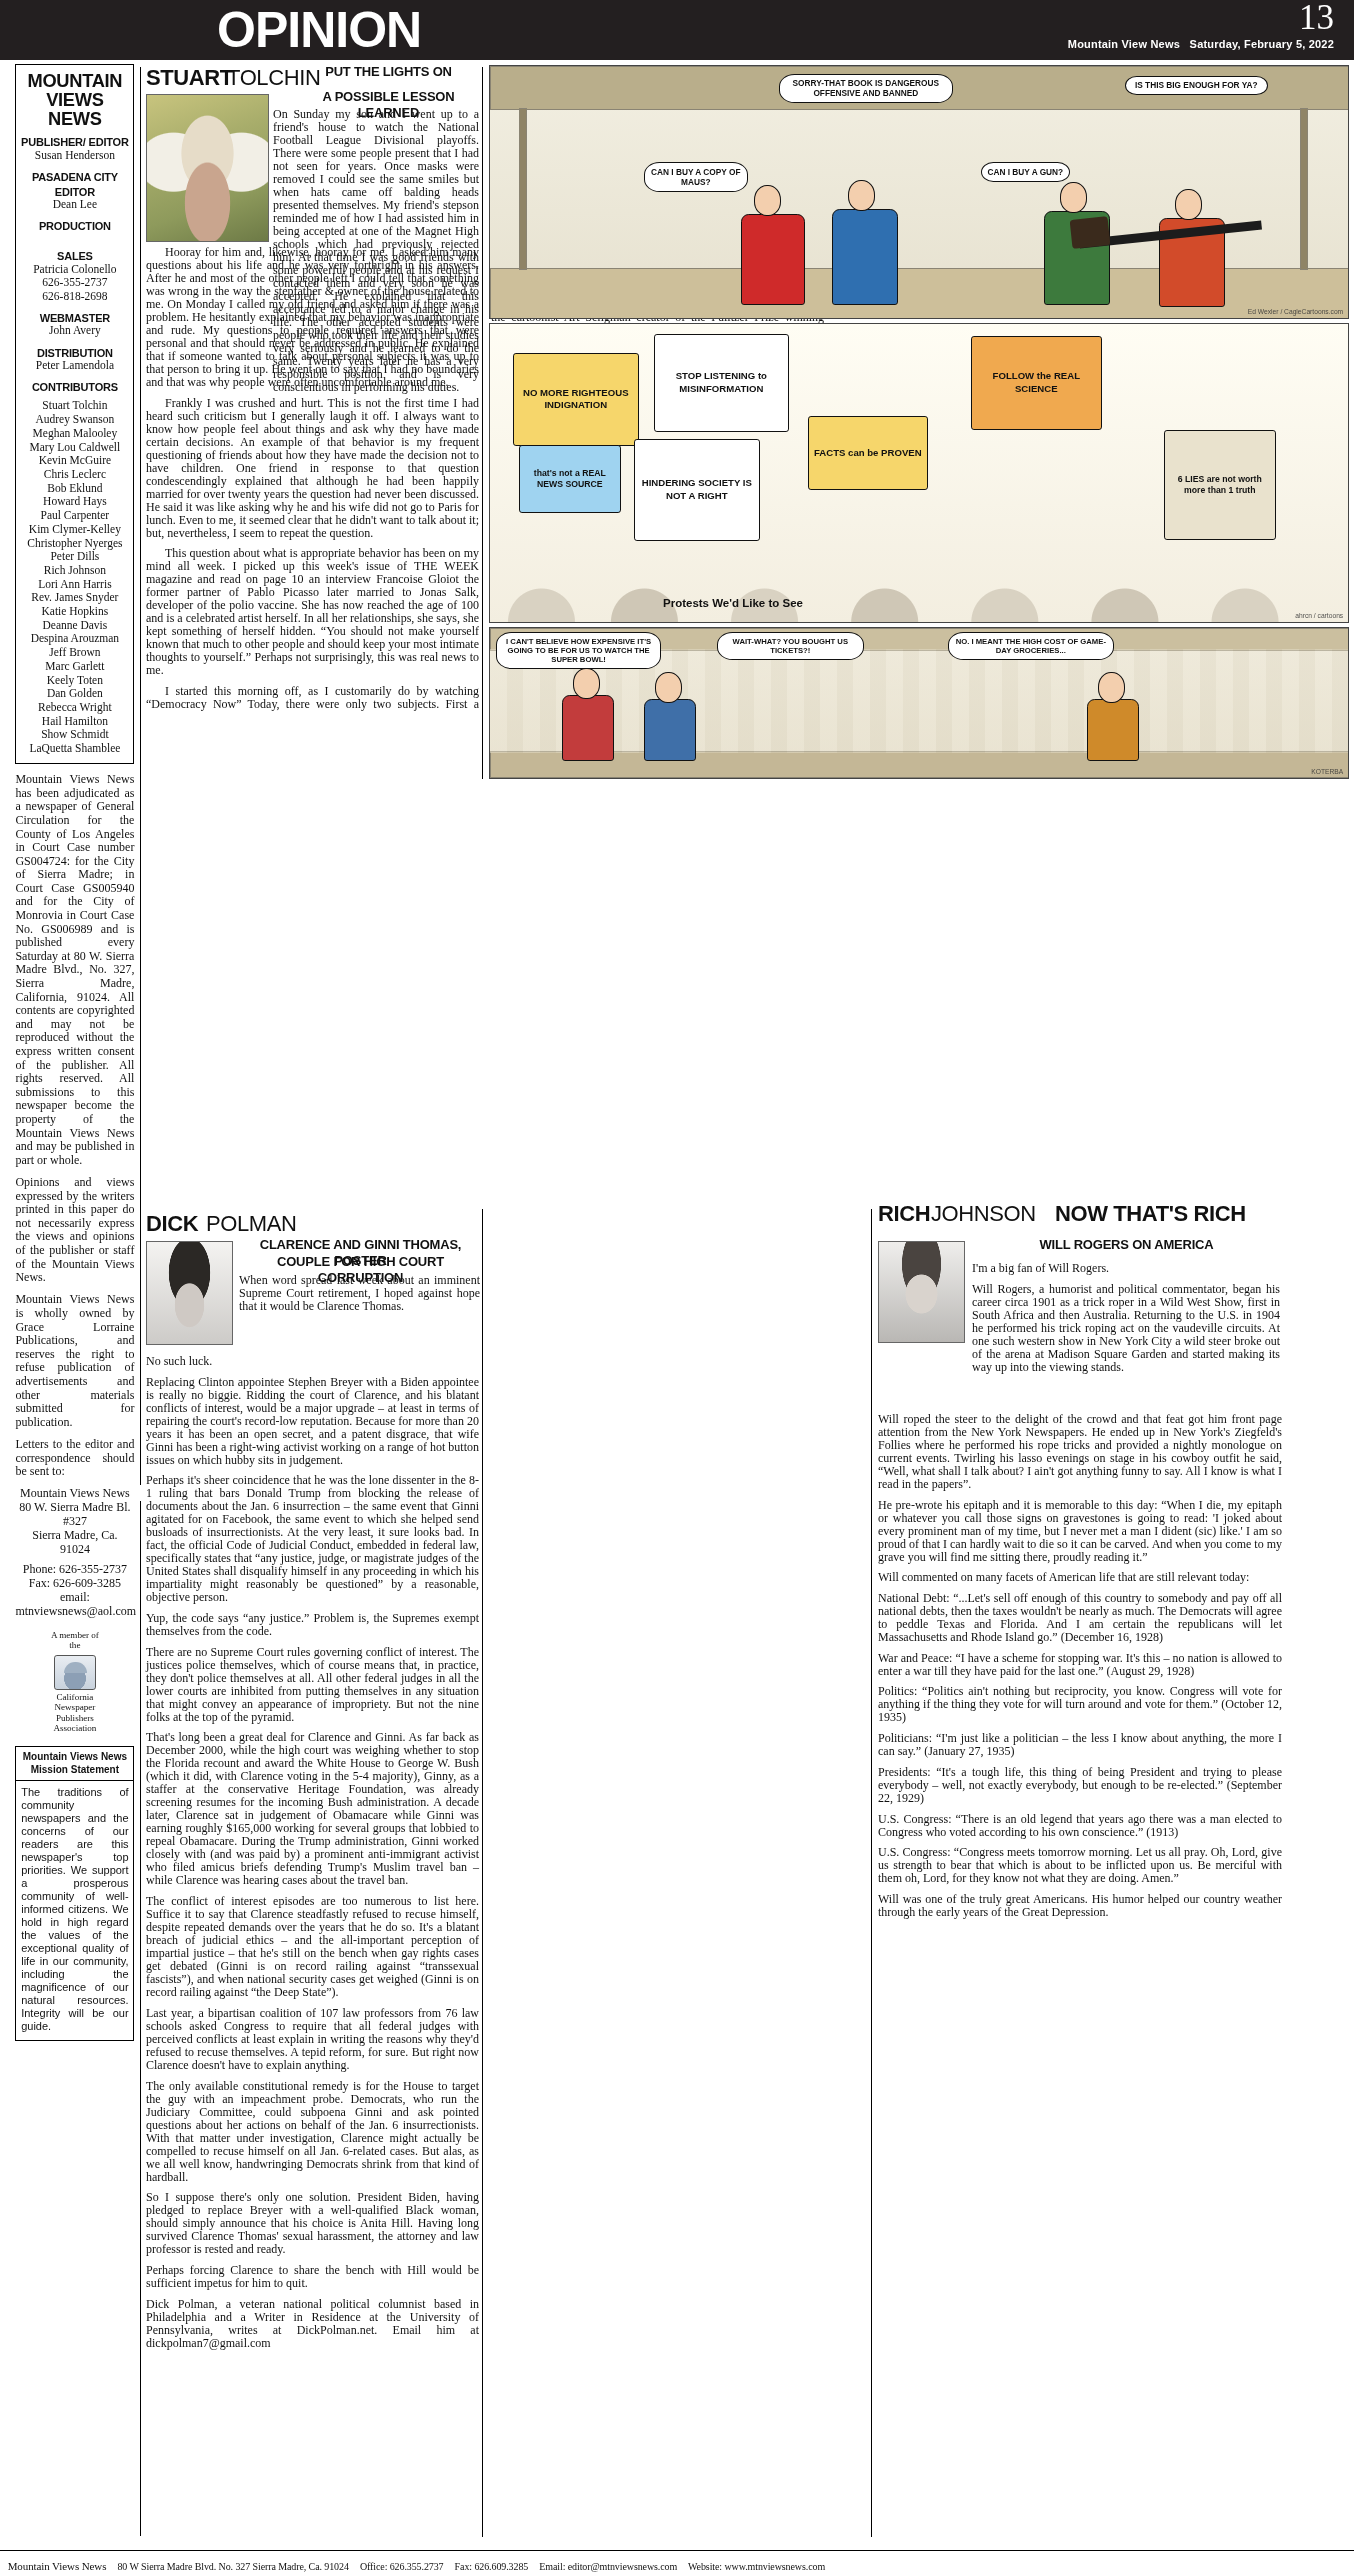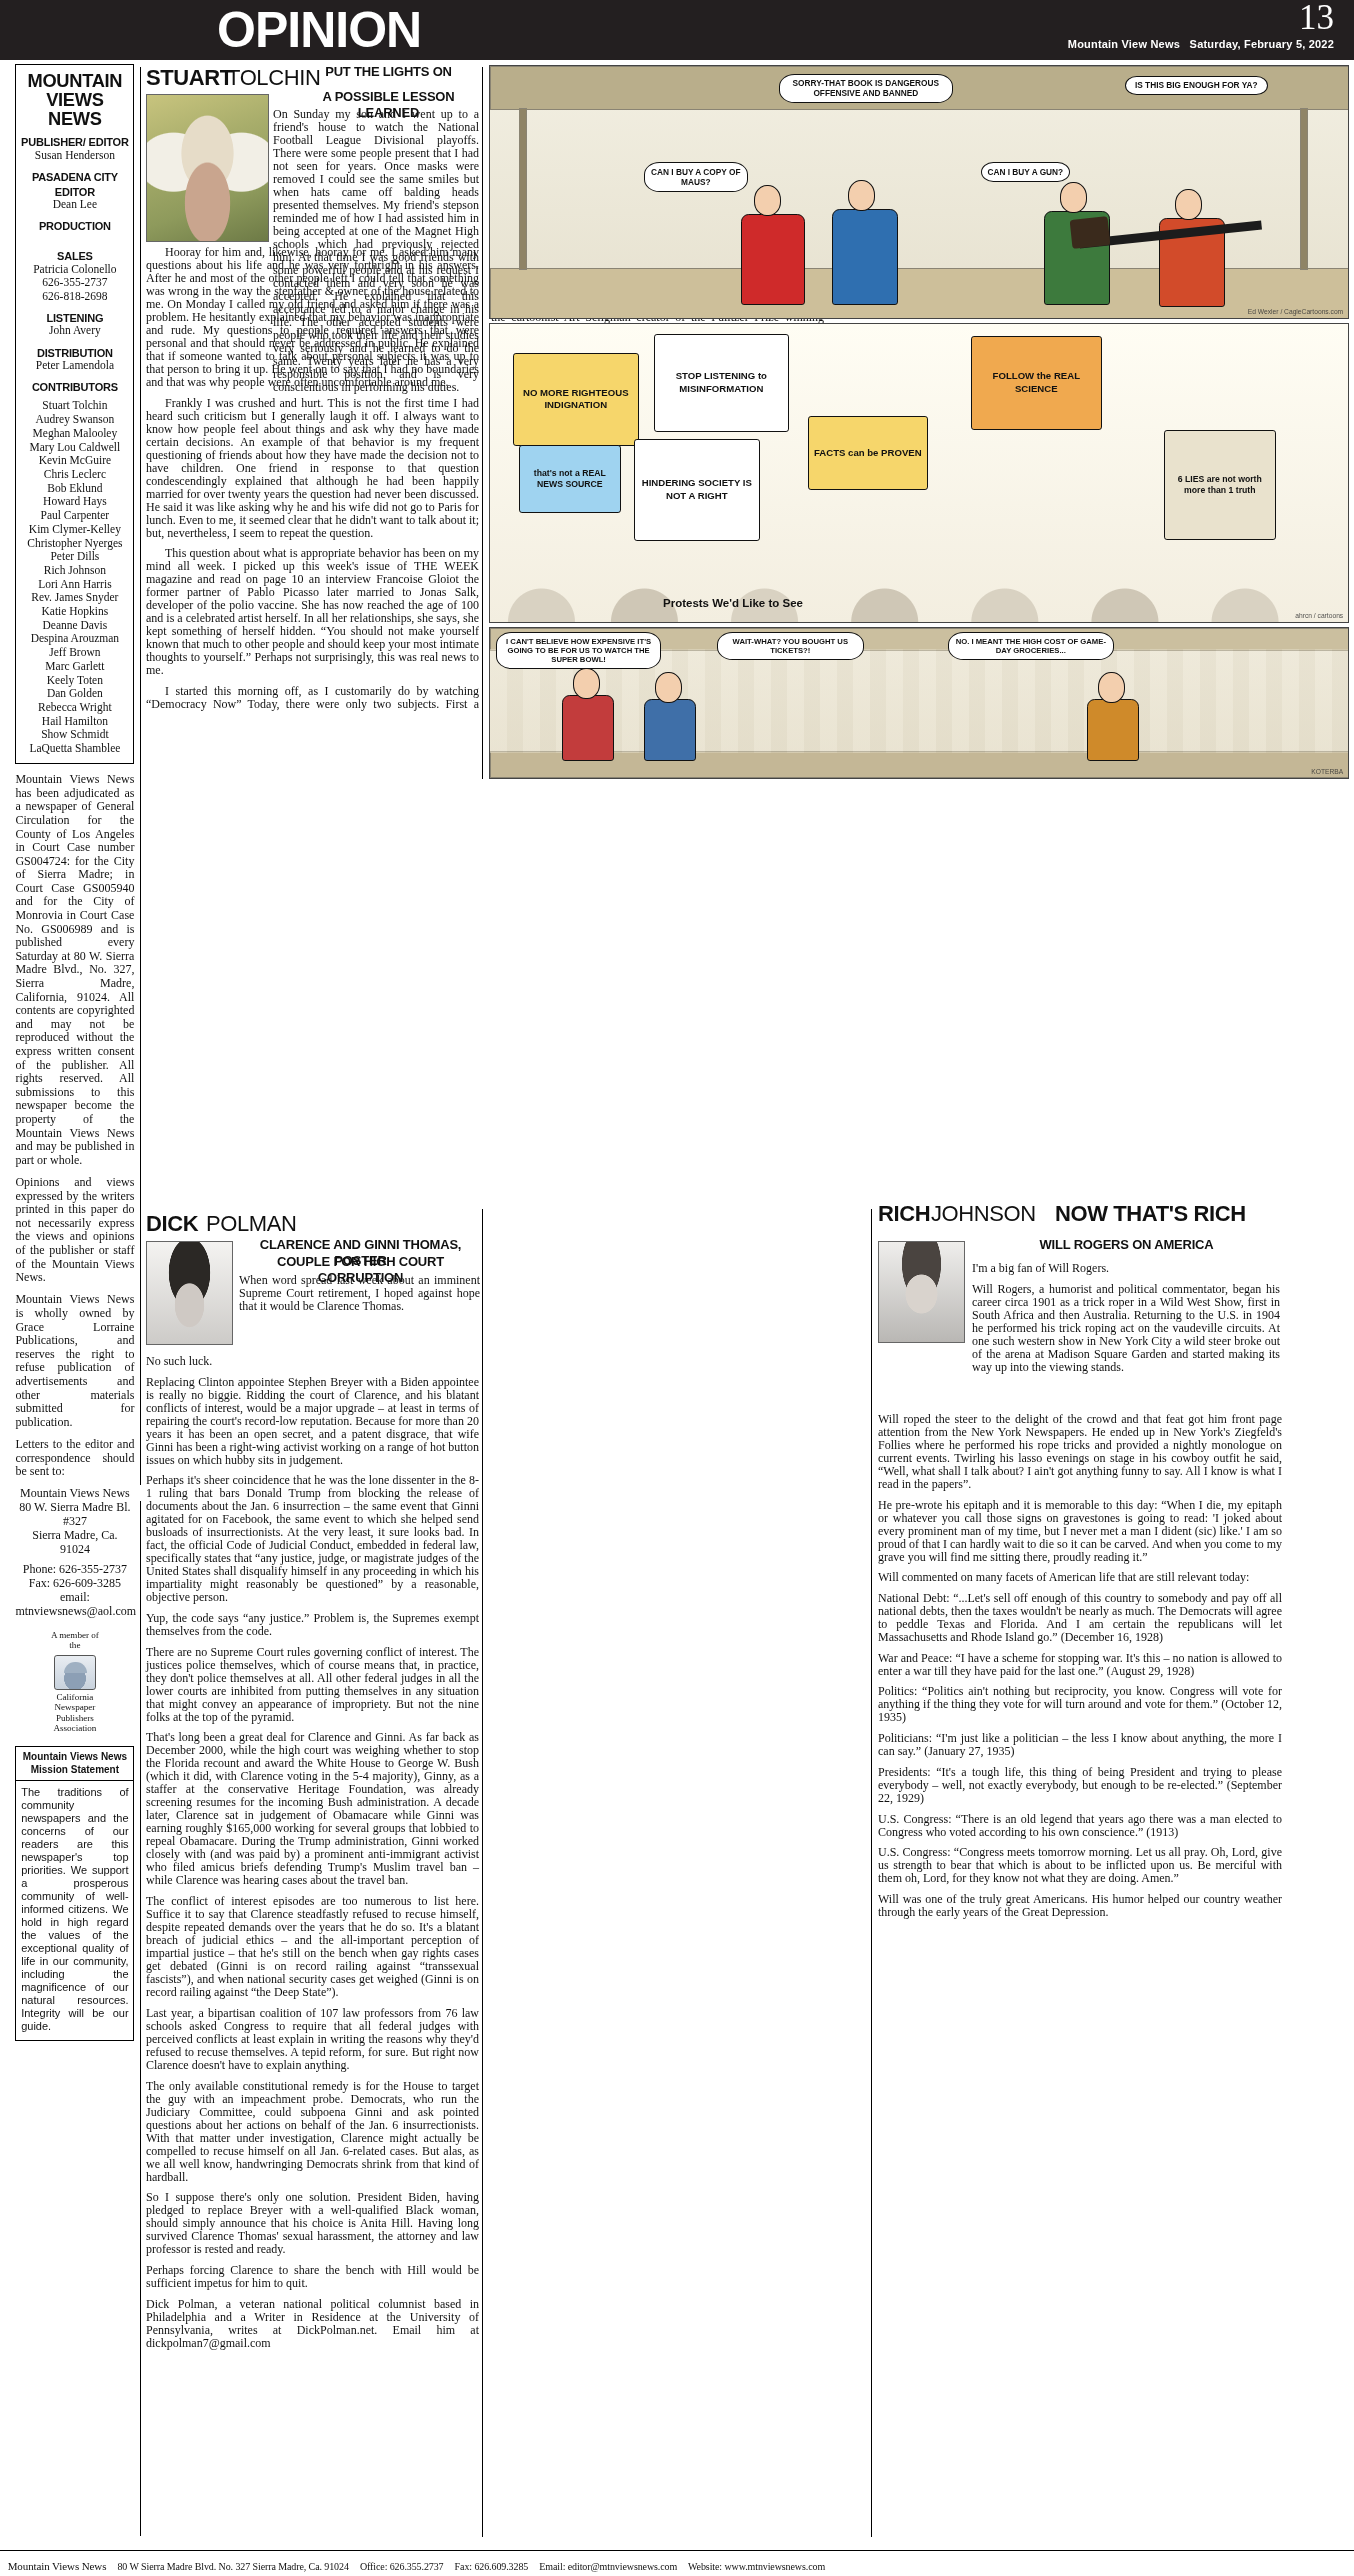--- a/index.html
+++ b/index.html
@@ -112,21 +112,21 @@
     <div class="sb-n">Dean Lee</div>
 
     <div class="sb-h">PRODUCTION</div>
     <div class="sb-gap"></div>
 
     <div class="sb-h">SALES</div>
     <div class="sb-n">Patricia Colonello</div>
     <div class="sb-n">626-355-2737</div>
     <div class="sb-n">626-818-2698</div>
 
-    <div class="sb-h">LISTENING</div>
+    <div class="sb-h">WEBMASTER</div>
     <div class="sb-n">John Avery</div>
 
     <div class="sb-h">DISTRIBUTION</div>
     <div class="sb-n">Peter Lamendola</div>
 
     <div class="sb-h">CONTRIBUTORS</div>
     <div class="sb-list">
       <div>Stuart Tolchin</div>
       <div>Audrey Swanson</div>
       <div>Meghan Malooley</div>

